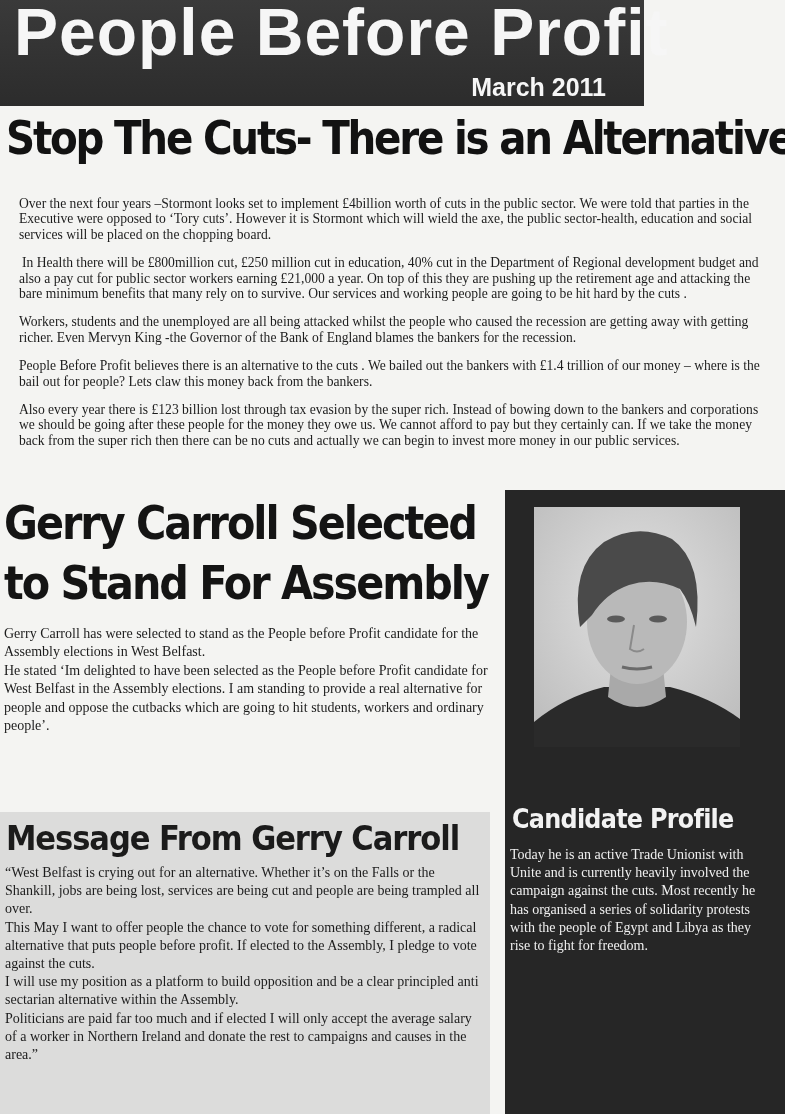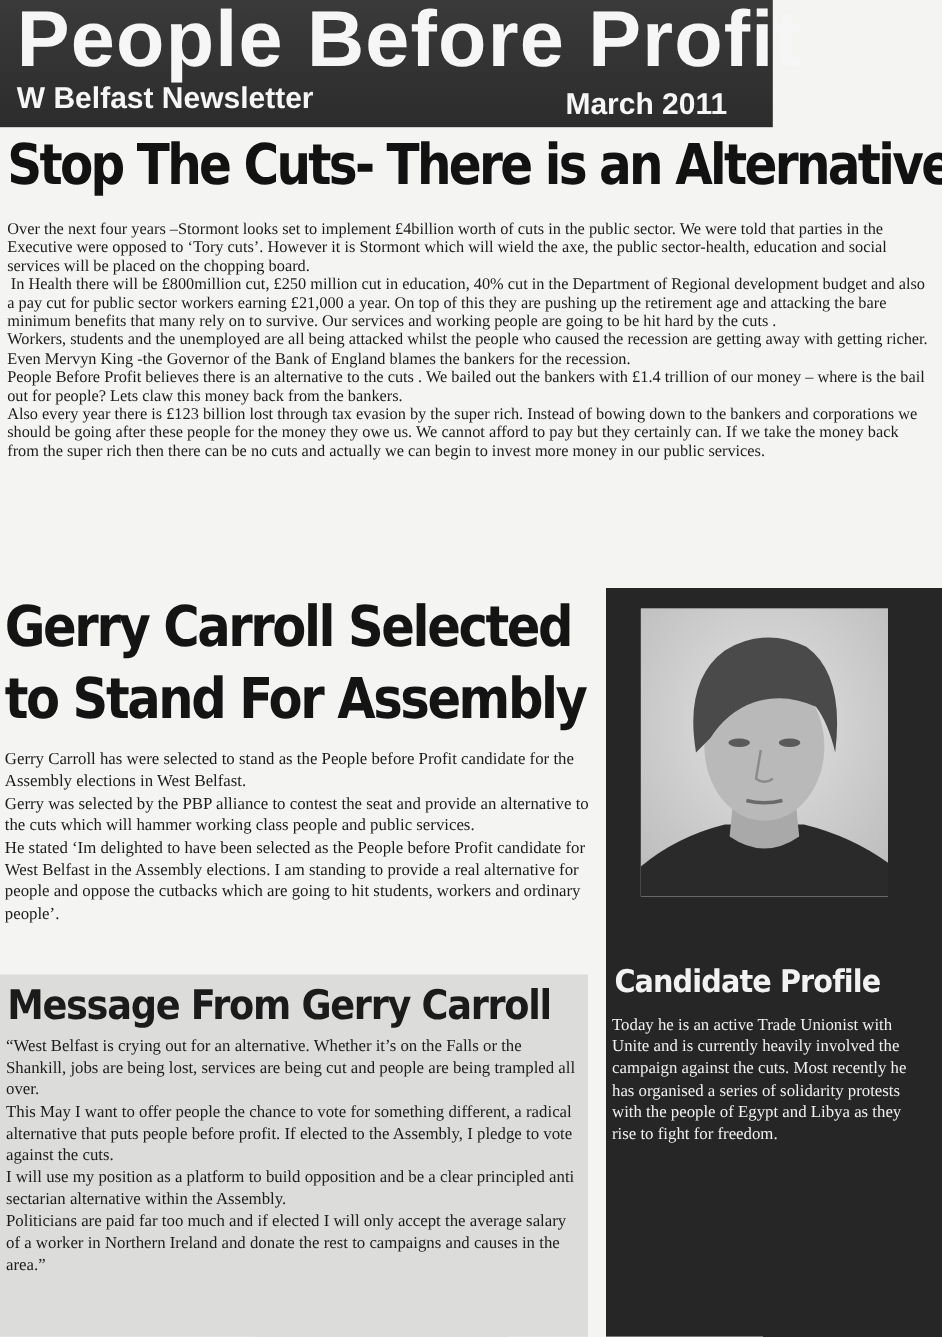--- a/index.html
+++ b/index.html
@@ -32,21 +32,21 @@
     .headline {
       position: absolute; left: 6px; top: 110px;
       font-family: "DejaVu Sans", sans-serif; font-weight: bold;
       font-size: 47px; letter-spacing: -2.6px; transform: scaleX(0.86); transform-origin: left top;
       white-space: nowrap; color: #121212;
     }
     .body-text {
       position: absolute; left: 6px; top: 183px; width: 772px;
       font-size: 13.6px; line-height: 15.4px;
     }
-    .body-text p { margin: 0; }
+    .body-text p { margin: 13px; }
     .sec2-title {
       position: absolute; left: 4px; top: 493px;
       font-family: "DejaVu Sans", sans-serif; font-weight: bold;
       font-size: 47px; line-height: 60px; letter-spacing: -2.3px; color: #141414;
       transform: scaleX(0.88); transform-origin: left top; white-space: nowrap;
     }
     .sec2-body {
       position: absolute; left: 4px; top: 625px; width: 490px;
       font-size: 14px; line-height: 18.4px;
     }
@@ -84,42 +84,40 @@
       position: absolute; left: 5px; top: 356px; width: 262px;
       font-size: 14px; line-height: 18.2px; color: #f0f0f0;
     }
     .profile-body p { margin: 0 0 18px 0; }
   </style>
 </head>
 <body>
 
 <header class="masthead">
   <div class="mast-title">People Before Profit</div>
-  <div class="mast-sub">W Belfast Newsletter</div>
   <div class="mast-date">March 2011</div>
 </header>
 
 <h1 class="headline" style="margin:0;">Stop The Cuts- There is an Alternative</h1>
 
 <section class="body-text">
   <p>Over the next four years –Stormont looks set to implement £4billion worth of cuts in the public sector. We were told that parties in the Executive were opposed to ‘Tory cuts’. However it is Stormont which will wield the axe, the public sector-health, education and social services will be placed on the chopping board.</p>
   <p style="text-indent:3px">In Health there will be £800million cut, £250 million cut in education, 40% cut in the Department of Regional development budget and also a pay cut for public sector workers earning £21,000 a year. On top of this they are pushing up the retirement age and attacking the bare minimum benefits that many rely on to survive.  Our services and working people are going to be hit hard by the cuts .</p>
   <p>Workers, students and the unemployed are all being attacked whilst the people who caused the recession are getting away with getting richer. Even Mervyn King -the Governor of the Bank of England blames the bankers for the recession.</p>
   <p>People Before Profit believes there is an alternative to the cuts . We bailed out the bankers with £1.4 trillion of our money – where is the bail out for people? Lets claw this money back from the bankers.</p>
   <p>Also every year there is £123 billion lost through tax evasion by the super rich. Instead of bowing down to the bankers and corporations we should be going after these people for the money they owe us. We cannot afford to pay but they certainly can. If we take the money back from the super rich then there can be no cuts and actually we can begin to invest more money in our public services.</p>
 </section>
 
 <h2 class="sec2-title" style="margin:0;">
   <span>Gerry Carroll Selected</span><br>
   <span>to Stand For Assembly</span>
 </h2>
 
 <section class="sec2-body">
   <p>Gerry Carroll has were selected to stand as the People before Profit candidate for the Assembly elections in West Belfast.</p>
-  <p>Gerry was selected by the PBP alliance to contest the seat and provide an alternative to the cuts which will hammer working class people and public services.</p>
   <p>He stated ‘Im delighted to have been selected as the People before Profit candidate for West Belfast in the Assembly elections. I am standing to provide a real alternative for people and oppose the cutbacks which are going to hit students, workers and ordinary people’.</p>
 </section>
 
 <section class="message-box">
   <h2 class="message-title" style="margin:0;">Message From Gerry Carroll</h2>
   <div class="message-body">
     <p>“West Belfast is crying out for an alternative. Whether it’s on the Falls or the Shankill, jobs are being lost, services are being cut and people are being trampled all over.</p>
     <p>This May I want to offer people the chance to vote for something different, a radical alternative that puts people before profit. If elected to the Assembly, I pledge to vote against the cuts.</p>
     <p>I will use my position as a platform to build opposition and be a clear principled anti sectarian alternative within the Assembly.</p>
     <p>Politicians are paid far too much and if elected I will only accept the average salary of a worker in Northern Ireland and donate the rest to campaigns and causes in the area.”</p>

